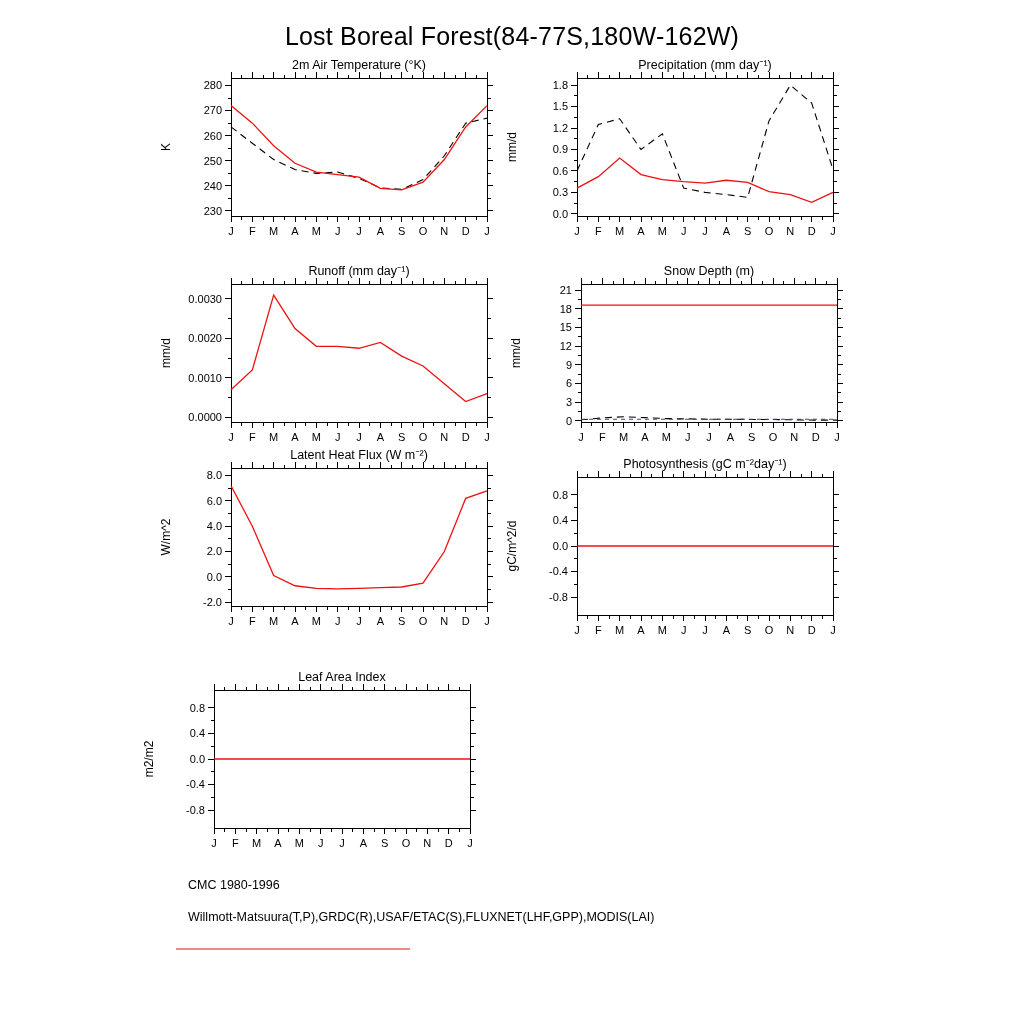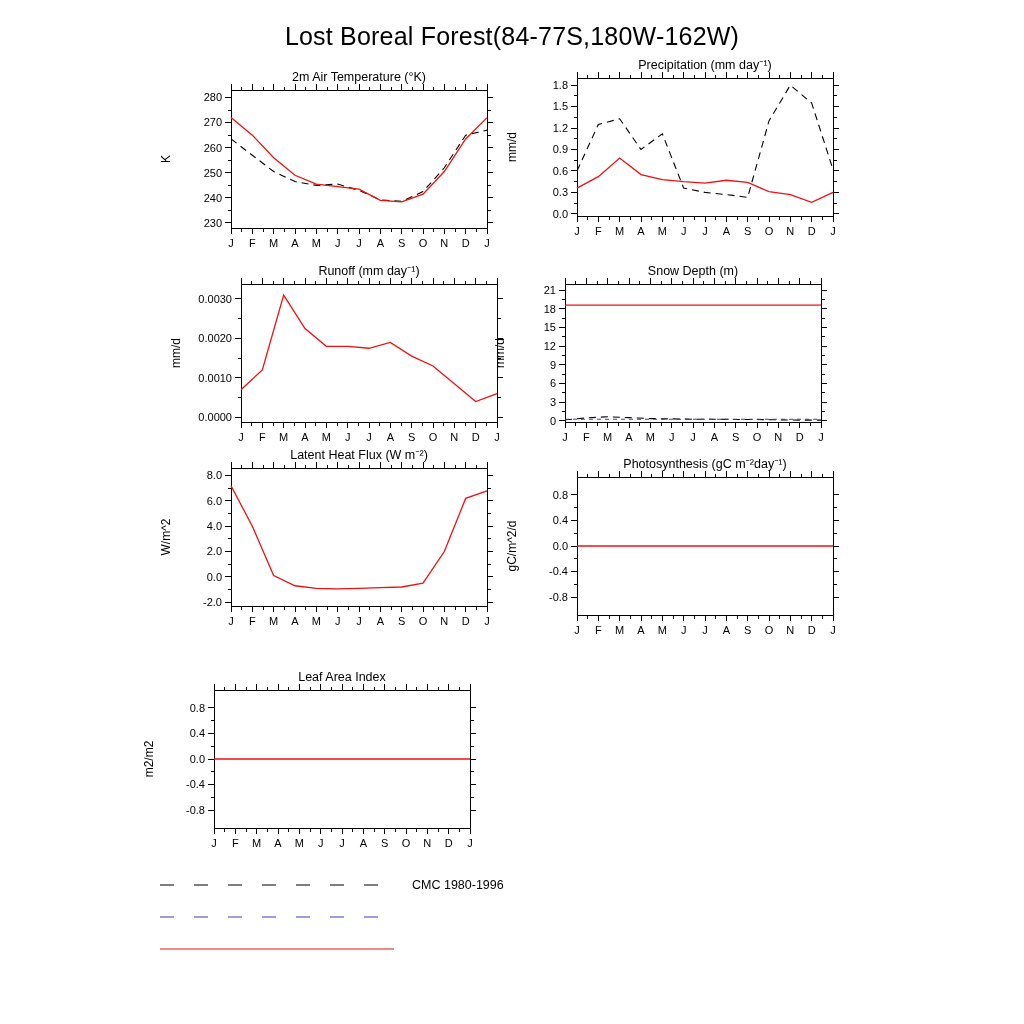--- a/index.html
+++ b/index.html
@@ -1,30 +1,30 @@
 <!DOCTYPE html>
 <html><head>
 <meta charset="utf-8">
 <style>
   html,body{margin:0;padding:0;background:#ffffff;}
   body{width:1024px;height:1024px;position:relative;font-family:"Liberation Sans",sans-serif;color:#000;}
   .page{position:absolute;inset:0;border-radius:32px;}
   .main-title{position:absolute;top:22px;left:0;width:100%;text-align:center;font-size:25px;letter-spacing:0.2px;}
   .panel{position:absolute;}
   svg text{font-family:"Liberation Sans",sans-serif;fill:#000;}
-  .legend-row{position:absolute;left:158px;display:flex;align-items:flex-start;height:14px;}
+  .legend-row{position:absolute;left:174px;display:flex;align-items:flex-start;height:14px;flex-direction:column;}
   .legend-label{font-size:12.5px;margin-left:14px;white-space:nowrap;}
 </style>
 </head>
 <body>
 
 <div class="page">
   <div class="main-title">Lost Boreal Forest(84-77S,180W-162W)</div>
 
-  <div class="panel" style="left:146px;top:68px">
+  <div class="panel" style="left:146px;top:56px">
     <svg width="350" height="200">
         <text x="213" y="13" text-anchor="middle" font-size="12.5">2m Air Temperature (°K)</text>
         <text x="24" y="91" text-anchor="middle" font-size="12" transform="rotate(-90 24 91)">K</text>
         <rect x="85" y="22" width="256" height="138" fill="none" stroke="#000" stroke-width="1" shape-rendering="crispEdges"></rect>
         <g stroke="#000" stroke-width="1" shape-rendering="crispEdges">
           <line x1="85" y1="160" x2="85" y2="166"></line>
           <line x1="85" y1="22" x2="85" y2="16"></line>
           <line x1="95.66666666666667" y1="160" x2="95.66666666666667" y2="163.5"></line>
           <line x1="95.66666666666667" y1="22" x2="95.66666666666667" y2="18.5"></line>
           <line x1="106.33333333333333" y1="160" x2="106.33333333333333" y2="166"></line>
@@ -219,21 +219,21 @@
         <text x="76" y="140.20414507772023" text-anchor="end" font-size="11">0.3</text>
         <text x="76" y="118.75336787564765" text-anchor="end" font-size="11">0.6</text>
         <text x="76" y="97.30259067357512" text-anchor="end" font-size="11">0.9</text>
         <text x="76" y="75.85181347150258" text-anchor="end" font-size="11">1.2</text>
         <text x="76" y="54.401036269430044" text-anchor="end" font-size="11">1.5</text>
         <text x="76" y="32.95025906735751" text-anchor="end" font-size="11">1.8</text>
         <polyline points="85,114.95336787564766 106.33333333333333,68.47668393782382 127.66666666666666,62.75647668393781 149,93.50259067357513 170.33333333333331,77.77202072538859 191.66666666666669,132.11398963730568 213,136.40414507772022 234.33333333333334,138.54922279792746 255.66666666666666,141.40932642487047 277,64.90155440414507 298.33333333333337,29.15025906735751 319.66666666666663,47.02590673575129 341,113.52331606217615" fill="none" stroke="#000000" stroke-width="1.1" stroke-dasharray="7 5"></polyline>
         <polyline points="85,132.11398963730568 106.33333333333333,120.67357512953367 127.66666666666666,102.08290155440415 149,118.52849740932642 170.33333333333331,123.53367875647668 191.66666666666669,125.67875647668394 213,127.10880829015545 234.33333333333334,124.24870466321244 255.66666666666666,126.39378238341969 277,135.68911917098444 298.33333333333337,138.54922279792746 319.66666666666663,146.41450777202073 341,136.40414507772022" fill="none" stroke="#ee1111" stroke-width="1.3"></polyline>
       </svg>
   </div>
-  <div class="panel" style="left:156px;top:262px">
+  <div class="panel" style="left:146px;top:262px">
     <svg width="350" height="200">
         <text x="213" y="13" text-anchor="middle" font-size="12.5">Runoff (mm day⁻¹)</text>
         <text x="24" y="91" text-anchor="middle" font-size="12" transform="rotate(-90 24 91)">mm/d</text>
         <rect x="85" y="22" width="256" height="138" fill="none" stroke="#000" stroke-width="1" shape-rendering="crispEdges"></rect>
         <g stroke="#000" stroke-width="1" shape-rendering="crispEdges">
           <line x1="85" y1="160" x2="85" y2="166"></line>
           <line x1="85" y1="22" x2="85" y2="16"></line>
           <line x1="95.66666666666667" y1="160" x2="95.66666666666667" y2="163.5"></line>
           <line x1="95.66666666666667" y1="22" x2="95.66666666666667" y2="18.5"></line>
           <line x1="106.33333333333333" y1="160" x2="106.33333333333333" y2="166"></line>
@@ -310,21 +310,21 @@
         <text x="298.33333333333337" y="179" text-anchor="middle" font-size="11">N</text>
         <text x="319.66666666666663" y="179" text-anchor="middle" font-size="11">D</text>
         <text x="341" y="179" text-anchor="middle" font-size="11">J</text>
         <text x="76" y="159.06857142857143" text-anchor="end" font-size="11">0.0000</text>
         <text x="76" y="119.63999999999999" text-anchor="end" font-size="11">0.0010</text>
         <text x="76" y="80.21142857142858" text-anchor="end" font-size="11">0.0020</text>
         <text x="76" y="40.782857142857154" text-anchor="end" font-size="11">0.0030</text>
         <polyline points="85,127.66857142857144 106.33333333333333,107.95428571428572 127.66666666666666,33.040000000000006 149,66.55428571428573 170.33333333333331,84.29714285714286 191.66666666666669,84.29714285714286 213,86.26857142857142 234.33333333333334,80.35428571428571 255.66666666666666,94.15428571428572 277,104.01142857142858 298.33333333333337,121.75428571428571 319.66666666666663,139.49714285714288 341,131.61142857142858" fill="none" stroke="#ee1111" stroke-width="1.3"></polyline>
       </svg>
   </div>
-  <div class="panel" style="left:480px;top:262px">
+  <div class="panel" style="left:496px;top:262px">
     <svg width="350" height="200">
         <text x="213" y="13" text-anchor="middle" font-size="12.5">Snow Depth (m)</text>
         <text x="24" y="91" text-anchor="middle" font-size="12" transform="rotate(-90 24 91)">mm/d</text>
         <rect x="85" y="22" width="256" height="138" fill="none" stroke="#000" stroke-width="1" shape-rendering="crispEdges"></rect>
         <g stroke="#000" stroke-width="1" shape-rendering="crispEdges">
           <line x1="85" y1="160" x2="85" y2="166"></line>
           <line x1="85" y1="22" x2="85" y2="16"></line>
           <line x1="95.66666666666667" y1="160" x2="95.66666666666667" y2="163.5"></line>
           <line x1="95.66666666666667" y1="22" x2="95.66666666666667" y2="18.5"></line>
           <line x1="106.33333333333333" y1="160" x2="106.33333333333333" y2="166"></line>
@@ -727,19 +727,20 @@
   <div class="legend-row" style="top:878px">
     <svg width="240" height="14">
       <line x1="2" y1="7" x2="236" y2="7" stroke-width="1.2" stroke="#000000" stroke-dasharray="14 20"></line>
     </svg>
     <span class="legend-label">CMC 1980-1996</span>
   </div>
   <div class="legend-row" style="top:910px">
     <svg width="240" height="14">
       <line x1="2" y1="7" x2="236" y2="7" stroke-width="1.2" stroke="#3c3cc0" stroke-dasharray="14 20"></line>
     </svg>
+    <span class="legend-label">Willmott-Matsuura(T,P),GRDC(R),USAF/ETAC(S),FLUXNET(LHF,GPP),MODIS(LAI)</span>
   </div>
   <div class="legend-row" style="top:942px">
     <svg width="240" height="14">
       <line x1="2" y1="7" x2="236" y2="7" stroke-width="1.2" stroke="#ee1111"></line>
     </svg>
   </div>
 </div>
 
 </body></html>

